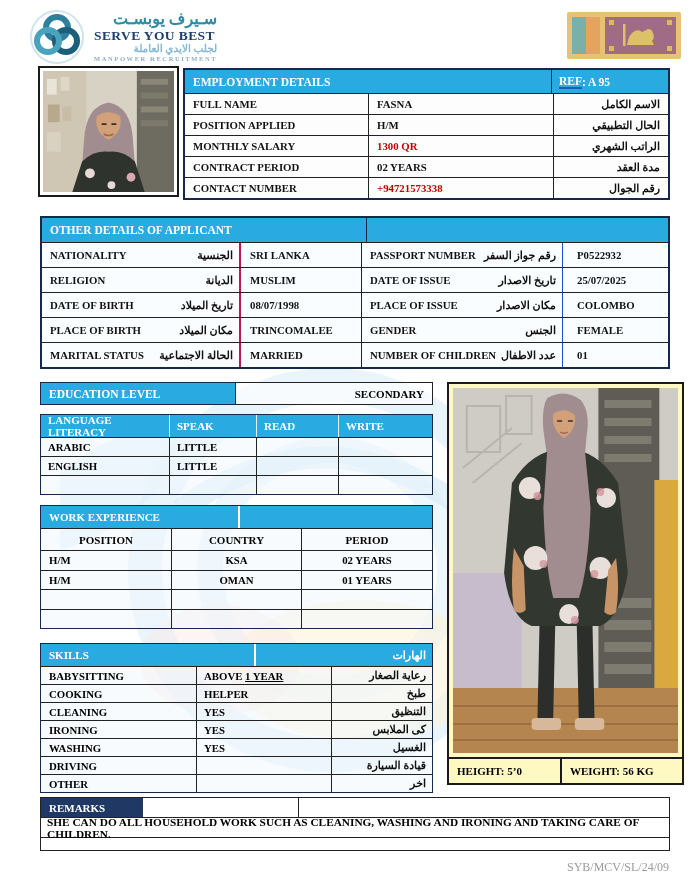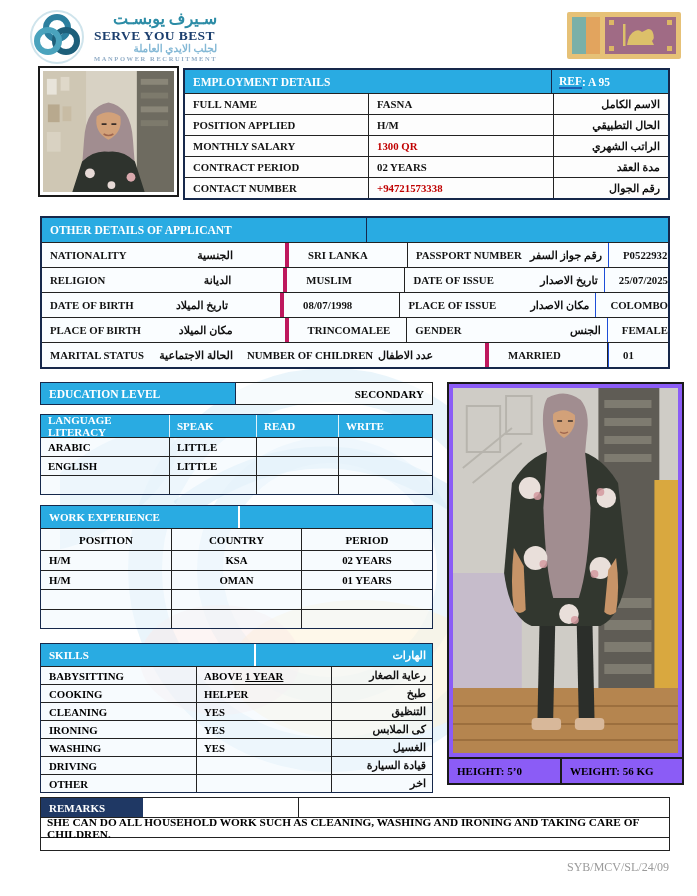--- a/index.html
+++ b/index.html
@@ -42,21 +42,21 @@
   .erow .ara{ flex:1; text-align:right; padding-right:8px; }
   .red{ color:var(--red) !important; }
 
   
   .other-table{ position:absolute; left:40px; top:216px; width:630px; border:2px solid #16284b; z-index:2; }
   .ot-head{ height:24px; background:var(--blue); color:#fff; display:flex; align-items:center; }
   .ot-head .t{ width:325px; padding-left:8px; font-weight:bold; font-size:11.5px; border-right:1.5px solid #16284b; height:100%; display:flex; align-items:center; }
   .orow{ display:flex; height:25px; border-top:1px solid #222; align-items:stretch; background:rgba(243,250,255,.45); }
   .orow .cell{ display:flex; align-items:center; }
   .orow .c1{ width:197px; justify-content:space-between; padding:0 6px 0 8px; }
-  .orow .c2{ width:123px; border-left:4px solid #be185d; border-right:1px solid #222; padding-left:19px;margin-left:46px; }
+  .orow .c2{ width:123px; border-left:2px solid #be185d; border-right:1px solid #222; padding-left:9px; }
   .orow .c3{ width:200px; justify-content:space-between; padding:0 6px 0 8px; }
   .orow .c4{ flex:1; border-left:1px solid #1d4ed8; padding-left:14px; }
 
   
   .edu{ position:absolute; left:40px; top:382px; width:393px; height:23px; display:flex; z-index:2; }
   .edu .head{ width:196px; background:var(--blue); border:1.5px solid #16284b; color:#fff; font-weight:bold; font-size:11.5px; display:flex; align-items:center; padding-left:8px; }
   .edu .value{ flex:1; border:1.5px solid #222; border-left:none; display:flex; align-items:center; justify-content:flex-end; padding-right:8px; font-weight:bold; font-size:11px; background:rgba(255,255,255,.6); }
 
   
   .ltable{ position:absolute; left:40px; width:393px; border:1.5px solid #16284b; z-index:2; }
@@ -86,21 +86,21 @@
   .ssplit{ position:absolute; left:213px; top:0; width:2px; height:100%; background:#fff; }
   .skills-bar .t{ padding-left:8px; flex:1; }
   .skills-bar .ar{ padding-right:6px; font-size:11px; }
   .skill-row{ height:18px; }
   .sw1{ width:155px; padding-left:8px; font-weight:bold; font-size:10.8px; }
   .sw2{ width:135px; padding-left:7px; font-weight:bold; font-size:10.8px; }
   .sw3{ flex:1; justify-content:flex-end; padding-right:6px; }
   .u{ text-decoration:underline; }
 
   
-  .photo-box{ position:absolute; left:447px; top:382px; width:237px; border:2px solid #1a1a1a; background:#8b5cf6; z-index:2; }
+  .photo-box{ position:absolute; left:447px; top:382px; width:237px; border:2px solid #1a1a1a; background:#fef9c3; z-index:2; }
   .photo-area{ height:373px; padding:4px; }
   .photo-area svg{ width:100%; height:100%; display:block; }
   .hw-row{ display:flex; height:26px; border-top:2px solid #1a1a1a; }
   .hw-row .cell{ display:flex; align-items:center; padding-left:8px; font-weight:bold; font-size:11px; }
   .hw-row .cell:first-child{ width:113px; border-right:2px solid #1a1a1a; }
 
   
   .remarks{ position:absolute; left:40px; top:797px; width:630px; border:1.5px solid #222; z-index:2; background:rgba(255,255,255,.7); }
   .rem-cap{ display:flex; height:20px; border-bottom:1px solid #222; }
   .rem-cap .tag{ width:102px; background:var(--navy); color:#fff; font-weight:bold; font-size:11px; display:flex; align-items:center; padding-left:8px; }
@@ -281,26 +281,26 @@
         </div>
       <div class="cell c4">
           <span class="val">FEMALE</span>
         </div>
     </div>
     <div class="orow">
       <div class="cell c1">
           <span class="lab">MARITAL STATUS</span>
           <span class="ara" dir="rtl">الحالة الاجتماعية</span>
         </div>
+      <div class="cell c2">
+          <span class="val">MARRIED</span>
+        </div>
       <div class="cell c3">
           <span class="lab">NUMBER OF CHILDREN</span>
           <span class="ara" dir="rtl">عدد الاطفال</span>
-        </div>
-      <div class="cell c2">
-          <span class="val">MARRIED</span>
         </div>
       <div class="cell c4">
           <span class="val">01</span>
         </div>
     </div>
   </section>
 
   <div class="edu">
     <div class="head">EDUCATION LEVEL</div>
     <div class="value">SECONDARY</div>

